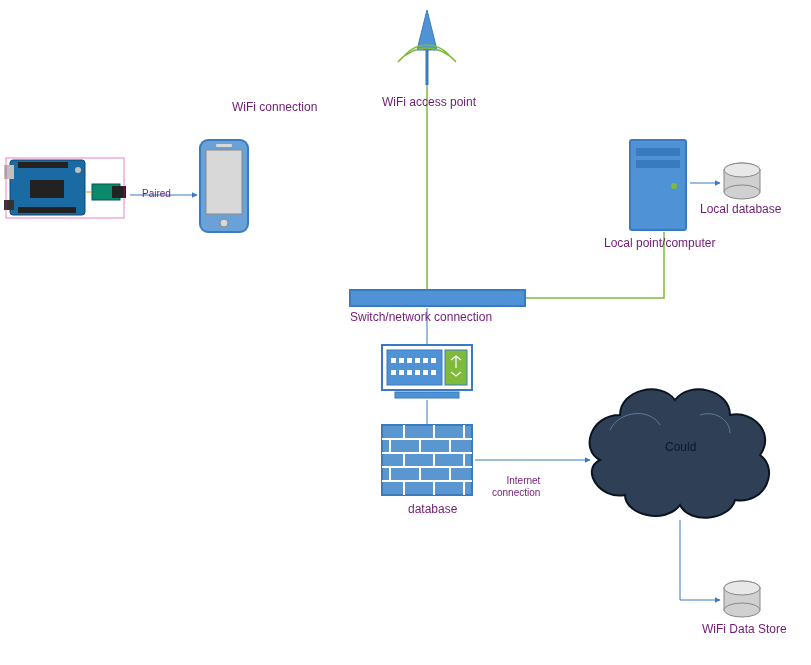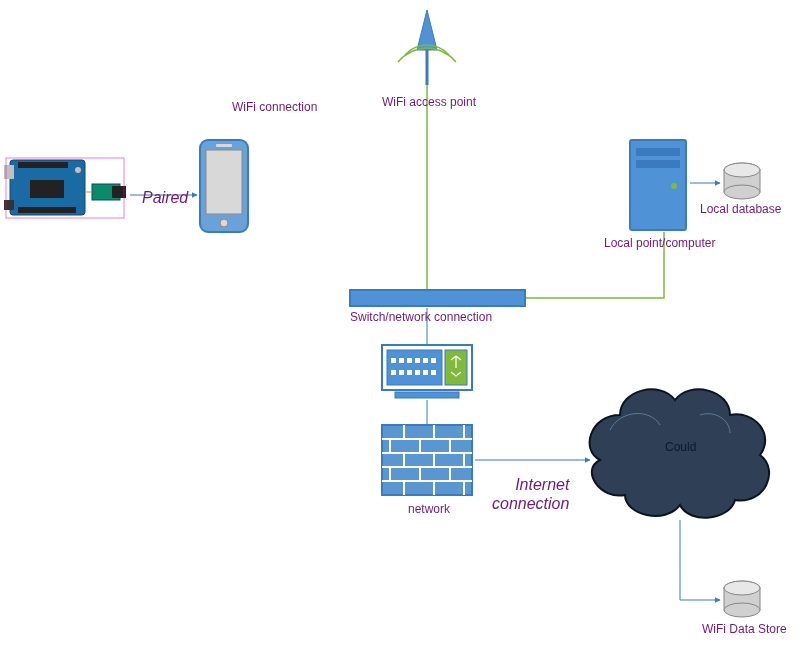--- a/index.html
+++ b/index.html
@@ -1,18 +1,18 @@
 <!DOCTYPE html>
 <html><head>
 <meta charset="utf-8">
 <style>
   html,body{margin:0;padding:0;background:#fff;font-family:"Segoe UI",Arial,sans-serif;font-size:12px;color:#3a7abf;}
   .stage{position:relative;width:811px;height:665px;}
   .lbl{position:absolute;color:#701a75;white-space:nowrap;}
-  .lbl.sm{font-size:16px;line-height:1.2;font-style:italic;}
+  .lbl.sm{font-size:10px;line-height:1.2;}
   svg{position:absolute;left:0;top:0;}
 </style>
 </head>
 <body>
 <div class="stage">
 
 <svg width="811" height="665">
 
   <defs>
     <marker id="arr-blue" viewBox="0 0 10 10" refX="9" refY="5" markerWidth="6" markerHeight="6" orient="auto">
@@ -157,19 +157,19 @@
     <ellipse cx="742" cy="588" rx="18" ry="7" fill="#e8e8e8" stroke="#888"></ellipse>
   </g>
 </svg>
 
 <div class="lbl" style="left:232px;top:100px;">WiFi connection</div>
 <div class="lbl sm" style="left:142px;top:188px;">Paired</div>
 <div class="lbl" style="left:382px;top:95px;">WiFi access point</div>
 <div class="lbl" style="left:604px;top:236px;">Local point/computer</div>
 <div class="lbl" style="left:700px;top:202px;">Local database</div>
 <div class="lbl" style="left:350px;top:310px;">Switch/network connection</div>
-<div class="lbl" style="left:408px;top:502px;">network</div>
+<div class="lbl" style="left:408px;top:502px;">database</div>
 <div class="lbl sm" style="left:492px;top:445px;white-space:pre-line;text-align:right;margin-top:30px;">Internet
 connection</div>
 <div class="lbl" style="left:665px;top:440px;color:#0f172a;">Could</div>
 <div class="lbl" style="left:702px;top:622px;">WiFi Data Store</div>
 
 </div>
 
 </body></html>

